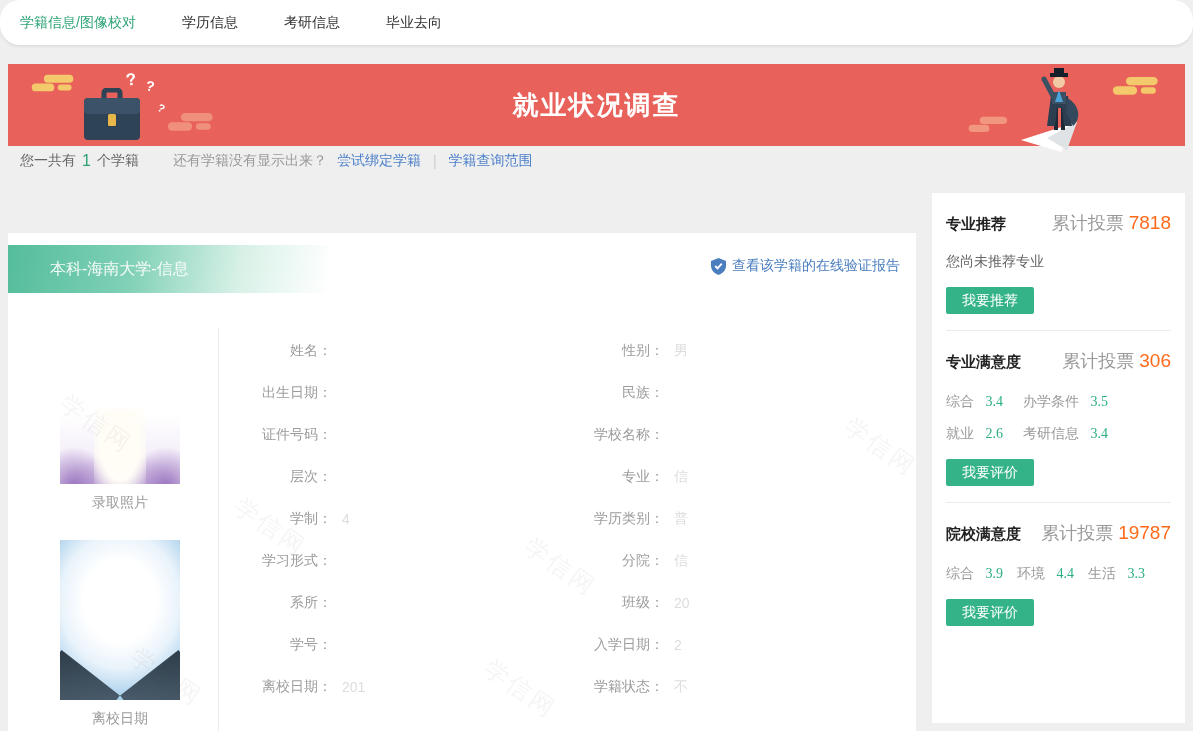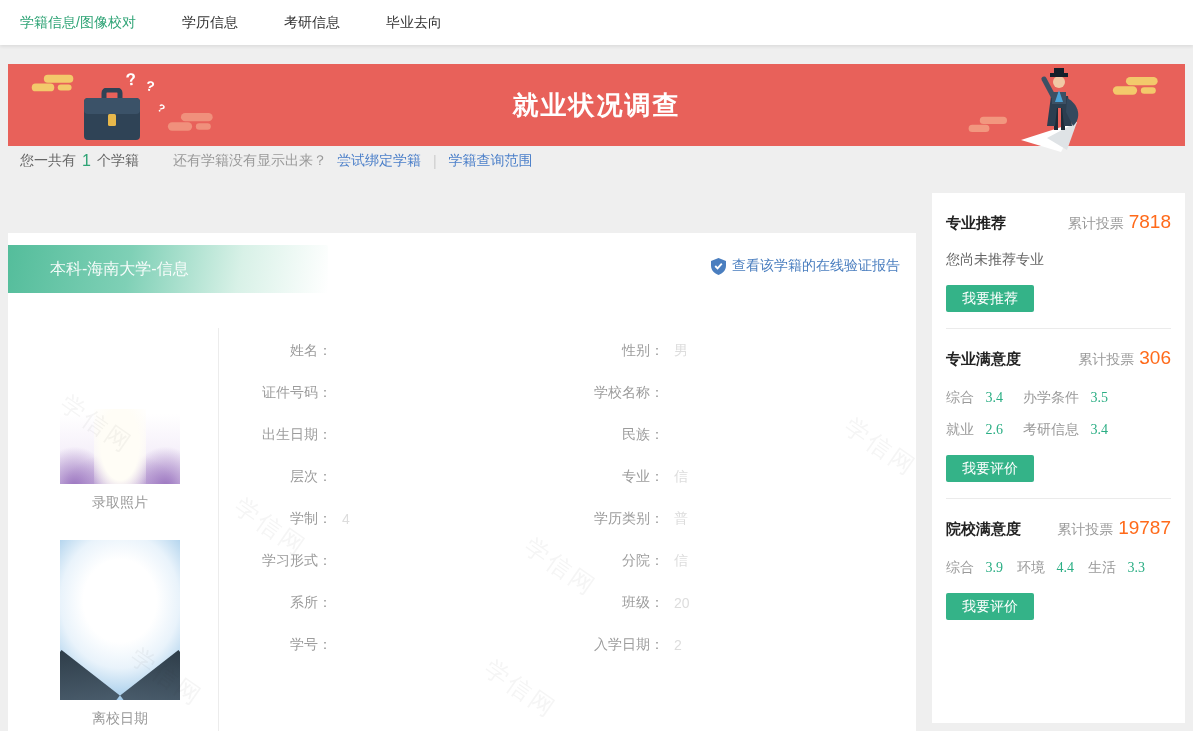--- a/index.html
+++ b/index.html
@@ -3,21 +3,21 @@
 <meta charset="utf-8">
 <style>
   * { margin:0; padding:0; box-sizing:border-box; }
   html,body { background:#efefef; }
   body { font-family:"Liberation Sans","DejaVu Sans",sans-serif; }
   .stage { position:relative; width:1193px; height:731px; background:#efefef; overflow:hidden; }
 
   
   .topnav { position:absolute; top:0; left:0; right:0; height:45px; background:#fff;
             box-shadow:0 2px 3px rgba(0,0,0,.07); display:flex; align-items:center;
-            padding-left:20px; gap:46px; z-index:5; }
+            padding-left:20px; gap:46px; z-index:5;border-radius:20px; }
   .tab { font-size:14px; color:#333; cursor:pointer; }
   .tab.active { color:#2ea375; }
 
   
   .banner { position:absolute; left:8px; right:8px; top:64px; height:82px; background:#e8615a; }
   .banner-title { position:absolute; left:0; right:0; top:0; line-height:82px; text-align:center;
                   color:#fff; font-size:26px; font-weight:bold; letter-spacing:2px; }
   .cloud { position:absolute; }
   .cloud svg { display:block; width:100%; height:auto; }
   .qmark { position:absolute; color:#fff; font-weight:bold; }
@@ -73,21 +73,21 @@
   .wm { position:absolute; color:rgba(60,60,60,.05); font-size:24px; letter-spacing:3px;
         transform:rotate(35deg); pointer-events:none; white-space:nowrap; }
 
   
   .sidebar { position:absolute; left:932px; top:193px; width:253px; height:530px; background:#fff;
              padding:18px 14px; }
   .side-sec { padding-bottom:16px; }
   .side-sec + .side-sec { border-top:1px solid #ebebeb; padding-top:18px; }
   .sec-head { display:flex; align-items:baseline; }
   .sec-title { font-size:15px; font-weight:bold; color:#222; }
-  .votes-label { margin-left:auto; font-size:14px; color:#999; }
+  .votes-label { margin-left:auto; font-size:18px; color:#999; }
   .votes-num { font-size:19px; color:#ff6a1a; margin-left:5px; }
   .sec-note { margin-top:18px; font-size:14px; color:#666; }
   .scores { display:flex; flex-wrap:wrap; margin-top:6px;font-family:Liberation Serif, serif; }
   .score { margin-top:14px; margin-right:20px; font-size:14px; white-space:nowrap; }
   .score .sl { color:#999; }
   .score .sv { color:#2bae84; margin-left:8px; }
   .green-btn { display:inline-block; margin-top:16px; padding:0 16px; height:27px; line-height:27px;
                background:#34b388; color:#fff; font-size:14px; border:none; border-radius:2px;
                cursor:pointer; font-family:inherit; }
 </style>
@@ -203,29 +203,29 @@
     <div class="v-divider" style="height:562px;"></div>
 
     <div class="fields">
       <div class="field-row">
         <span class="f-label">姓名：</span>
         <span class="f-value"></span>
         <span class="f-label">性别：</span>
         <span class="f-value">男</span>
       </div>
       <div class="field-row">
+        <span class="f-label">出生日期：</span>
+        <span class="f-value"></span>
+        <span class="f-label">民族：</span>
+        <span class="f-value"></span>
+      </div>
+      <div class="field-row">
         <span class="f-label">证件号码：</span>
         <span class="f-value"></span>
         <span class="f-label">学校名称：</span>
-        <span class="f-value"></span>
-      </div>
-      <div class="field-row">
-        <span class="f-label">出生日期：</span>
-        <span class="f-value"></span>
-        <span class="f-label">民族：</span>
         <span class="f-value"></span>
       </div>
       <div class="field-row">
         <span class="f-label">层次：</span>
         <span class="f-value"></span>
         <span class="f-label">专业：</span>
         <span class="f-value">信</span>
       </div>
       <div class="field-row">
         <span class="f-label">学制：</span>
@@ -243,20 +243,26 @@
         <span class="f-label">系所：</span>
         <span class="f-value"></span>
         <span class="f-label">班级：</span>
         <span class="f-value">20</span>
       </div>
       <div class="field-row">
         <span class="f-label">学号：</span>
         <span class="f-value"></span>
         <span class="f-label">入学日期：</span>
         <span class="f-value">2</span>
+      </div>
+      <div class="field-row">
+        <span class="f-label">离校日期：</span>
+        <span class="f-value">201</span>
+        <span class="f-label">学籍状态：</span>
+        <span class="f-value">不</span>
       </div>
     </div>
 
     <span class="wm" style="left:48px; top:175px;">学信网</span>
     <span class="wm" style="left:222px; top:278px;">学信网</span>
     <span class="wm" style="left:512px; top:318px;">学信网</span>
     <span class="wm" style="left:832px; top:198px;">学信网</span>
     <span class="wm" style="left:472px; top:440px;">学信网</span>
     <span class="wm" style="left:118px; top:428px;">学信网</span>
   </div>

